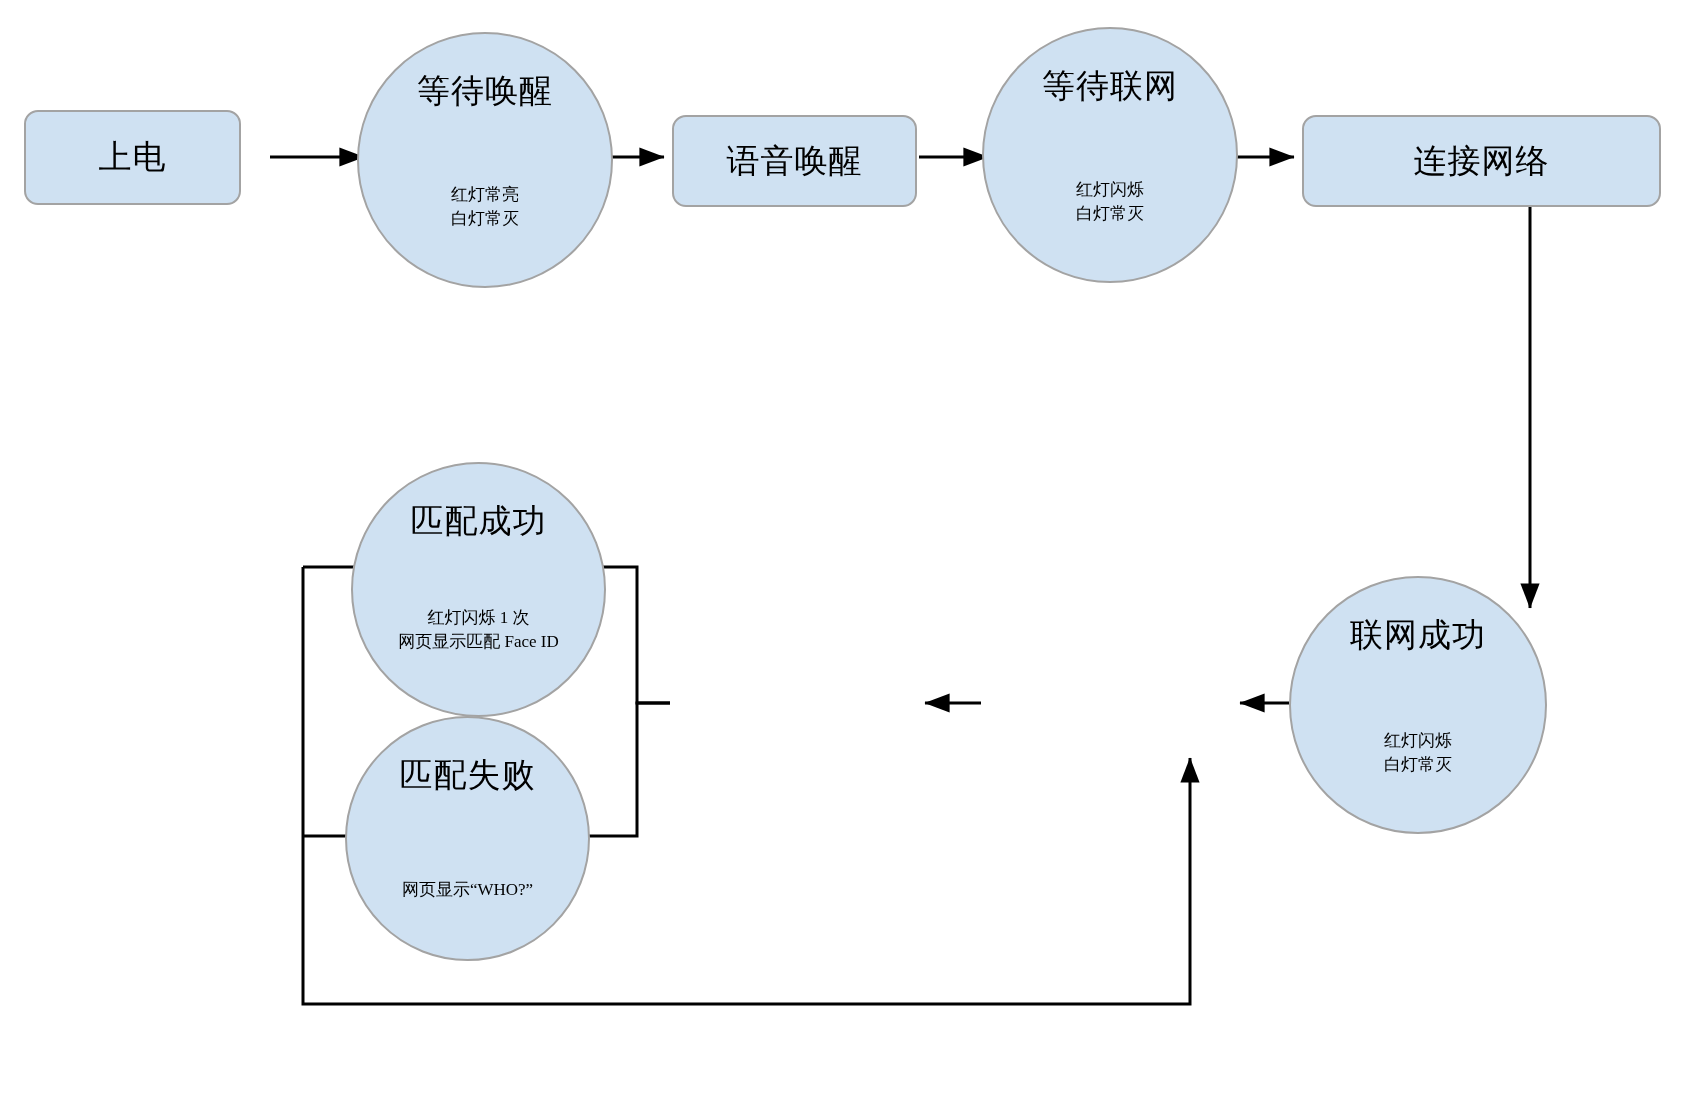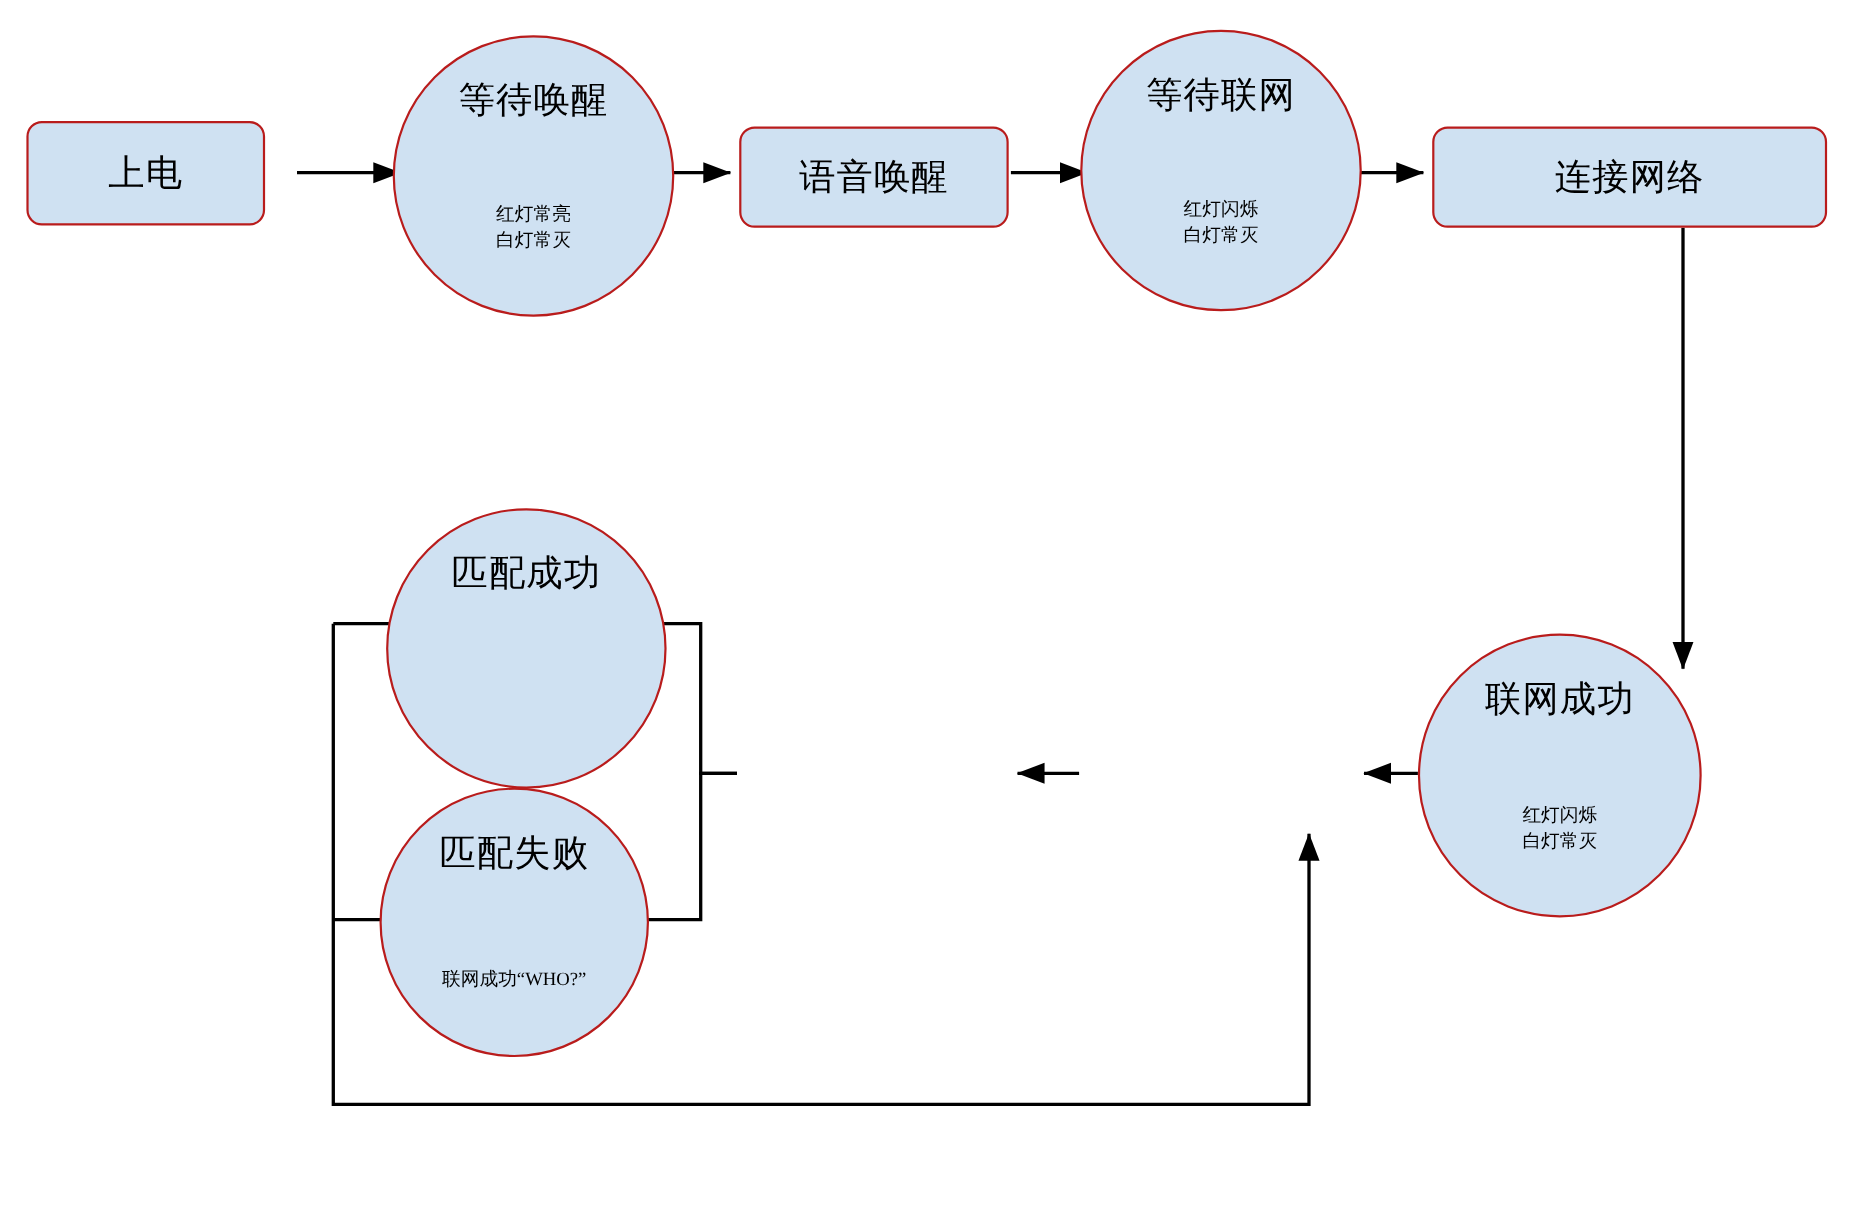--- a/index.html
+++ b/index.html
@@ -23,21 +23,21 @@
     left: 0;
     top: 0;
     width: 1682px;
     height: 1108px;
     pointer-events: none;
   }
   .node {
     position: absolute;
     box-sizing: border-box;
     background: #cfe1f2;
-    border: 2px solid #b91c1c;
+    border: 2px solid #a3a3a3;
     display: flex;
     flex-direction: column;
     align-items: center;
     justify-content: center;
     text-align: center;
     color: #000000;
   }
   .node.rect {
     border-radius: 14px;
   }
@@ -136,22 +136,26 @@
     <div class="node-sub">
       <div>红灯闪烁</div>
       <div>白灯常灭</div>
     </div>
   </div>
 
 
 
   <div class="node circle" style="left:351px; top:462px; width:255px; height:255px;">
     <div class="node-title">匹配成功</div>
+    <div class="node-sub" style="bottom:60px;">
+      <div>红灯闪烁 1 次</div>
+      <div>网页显示匹配 Face ID</div>
+    </div>
   </div>
 
   <div class="node circle tight" style="left:345px; top:716px; width:245px; height:245px;">
     <div class="node-title">匹配失败</div>
     <div class="node-sub" style="bottom:56px;">
-      <div>联网成功“WHO?”</div>
+      <div>网页显示“WHO?”</div>
     </div>
   </div>
 
 </div>
 
 </body></html>

